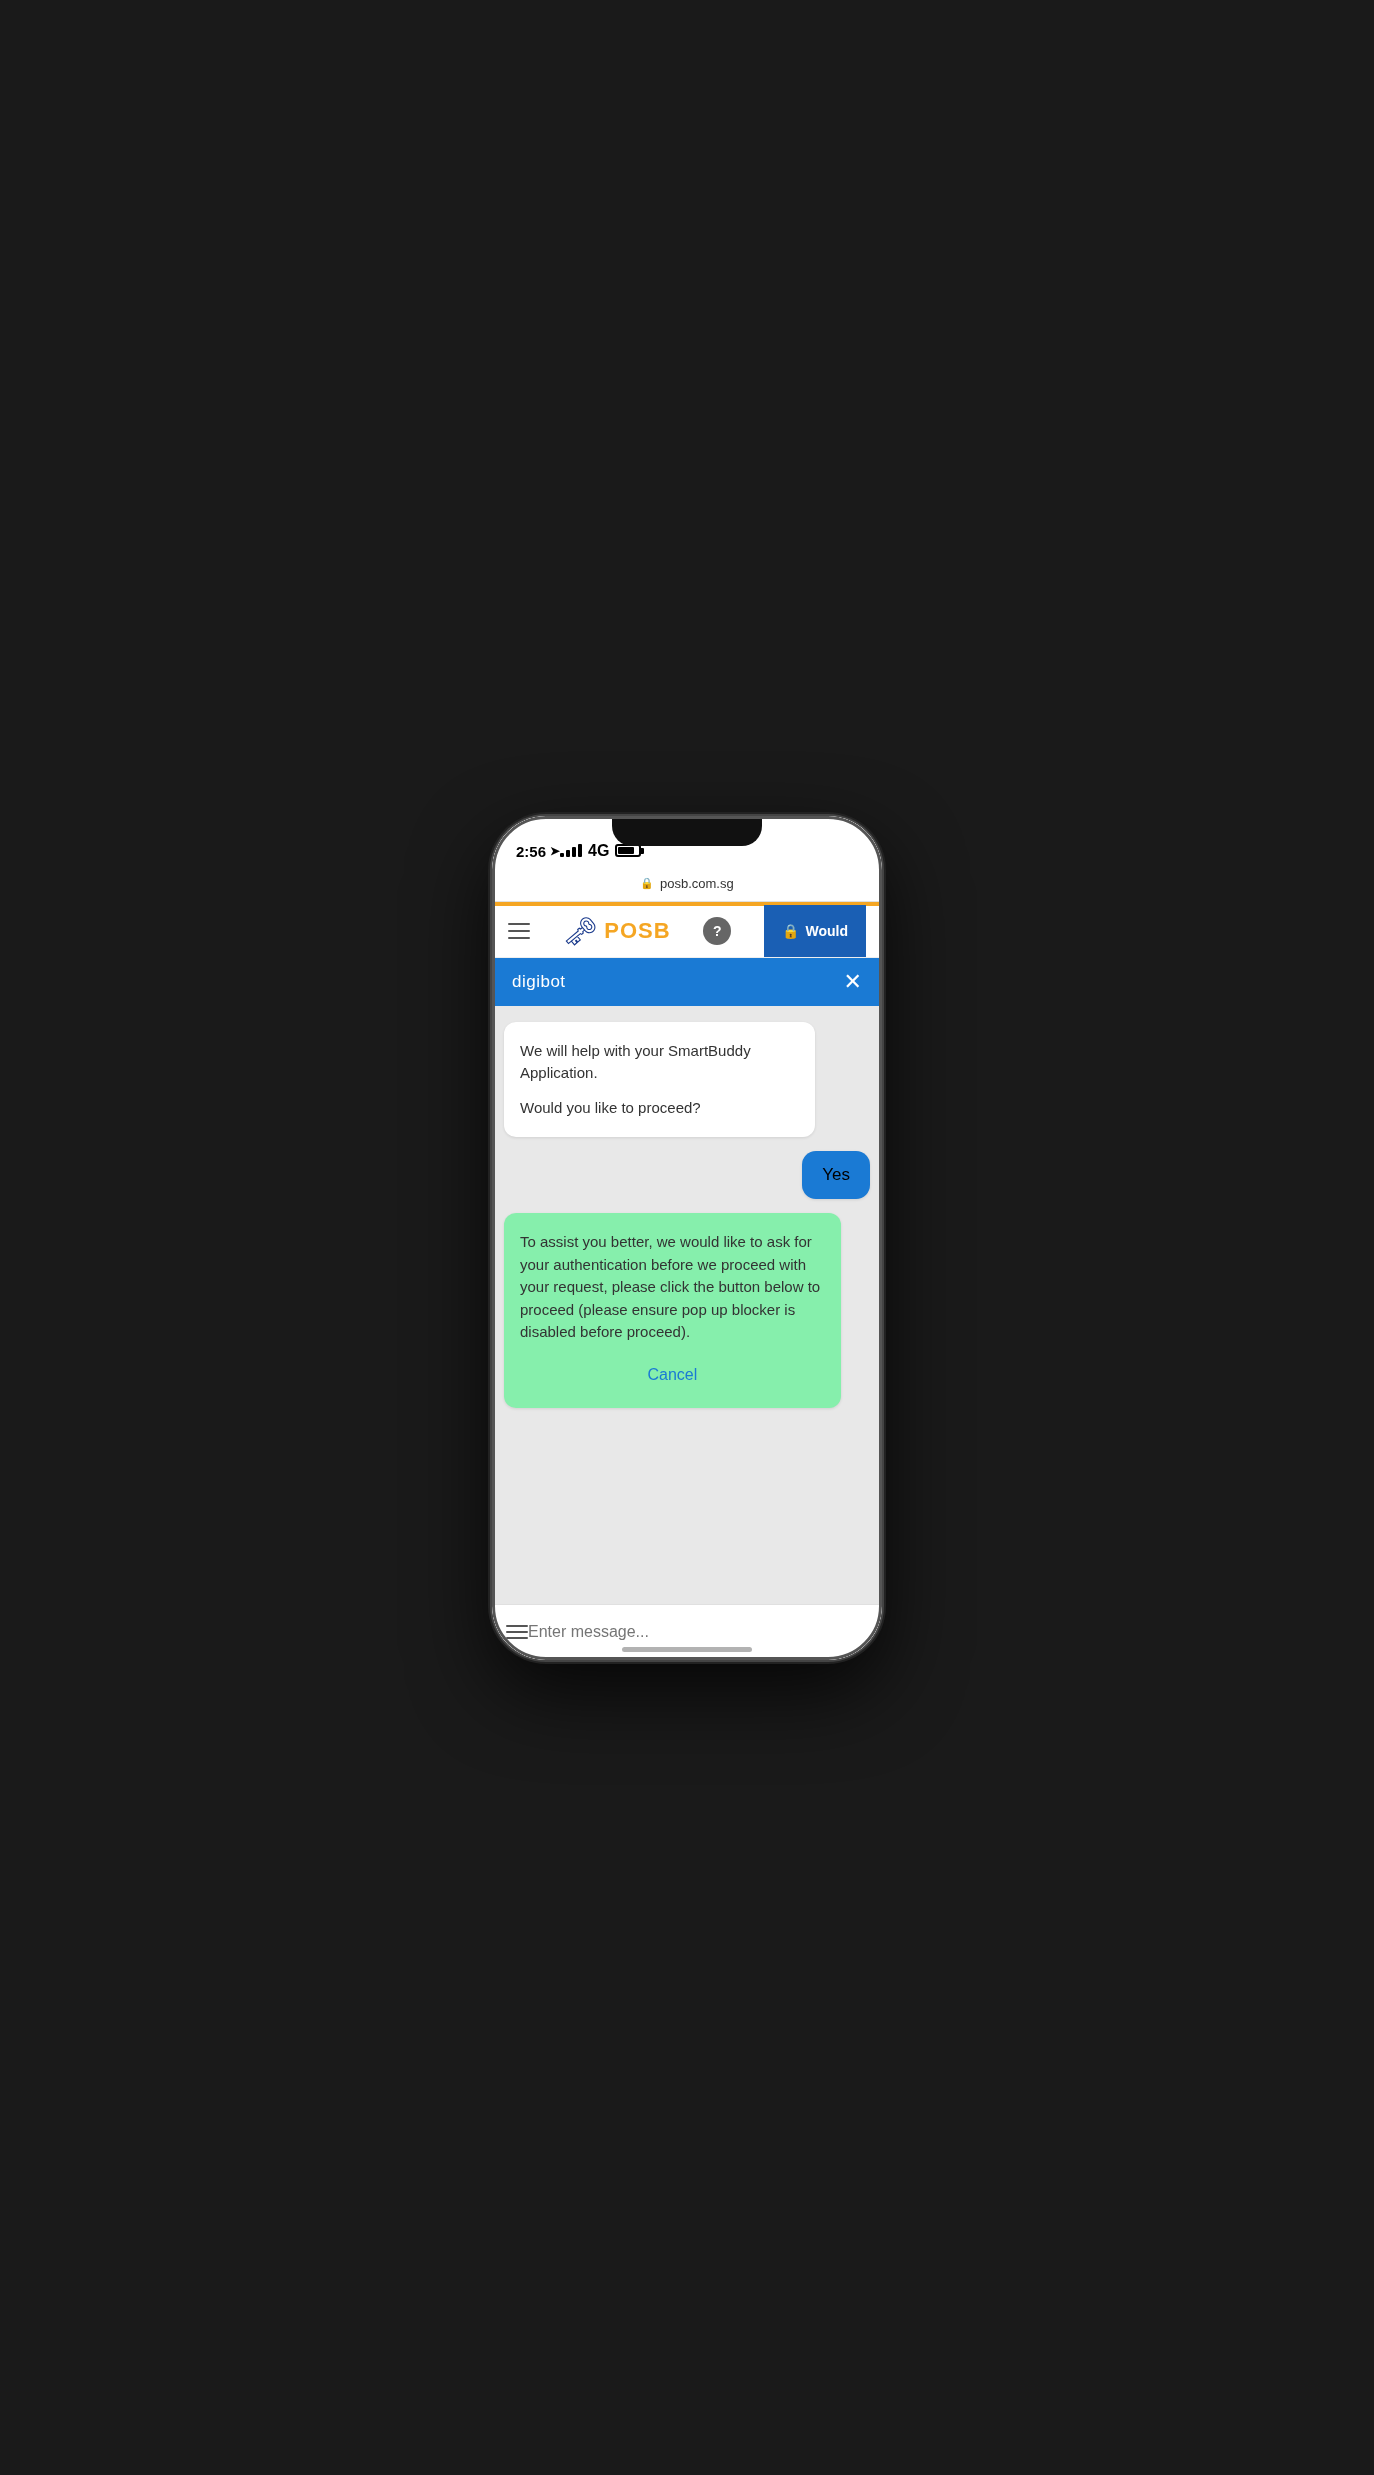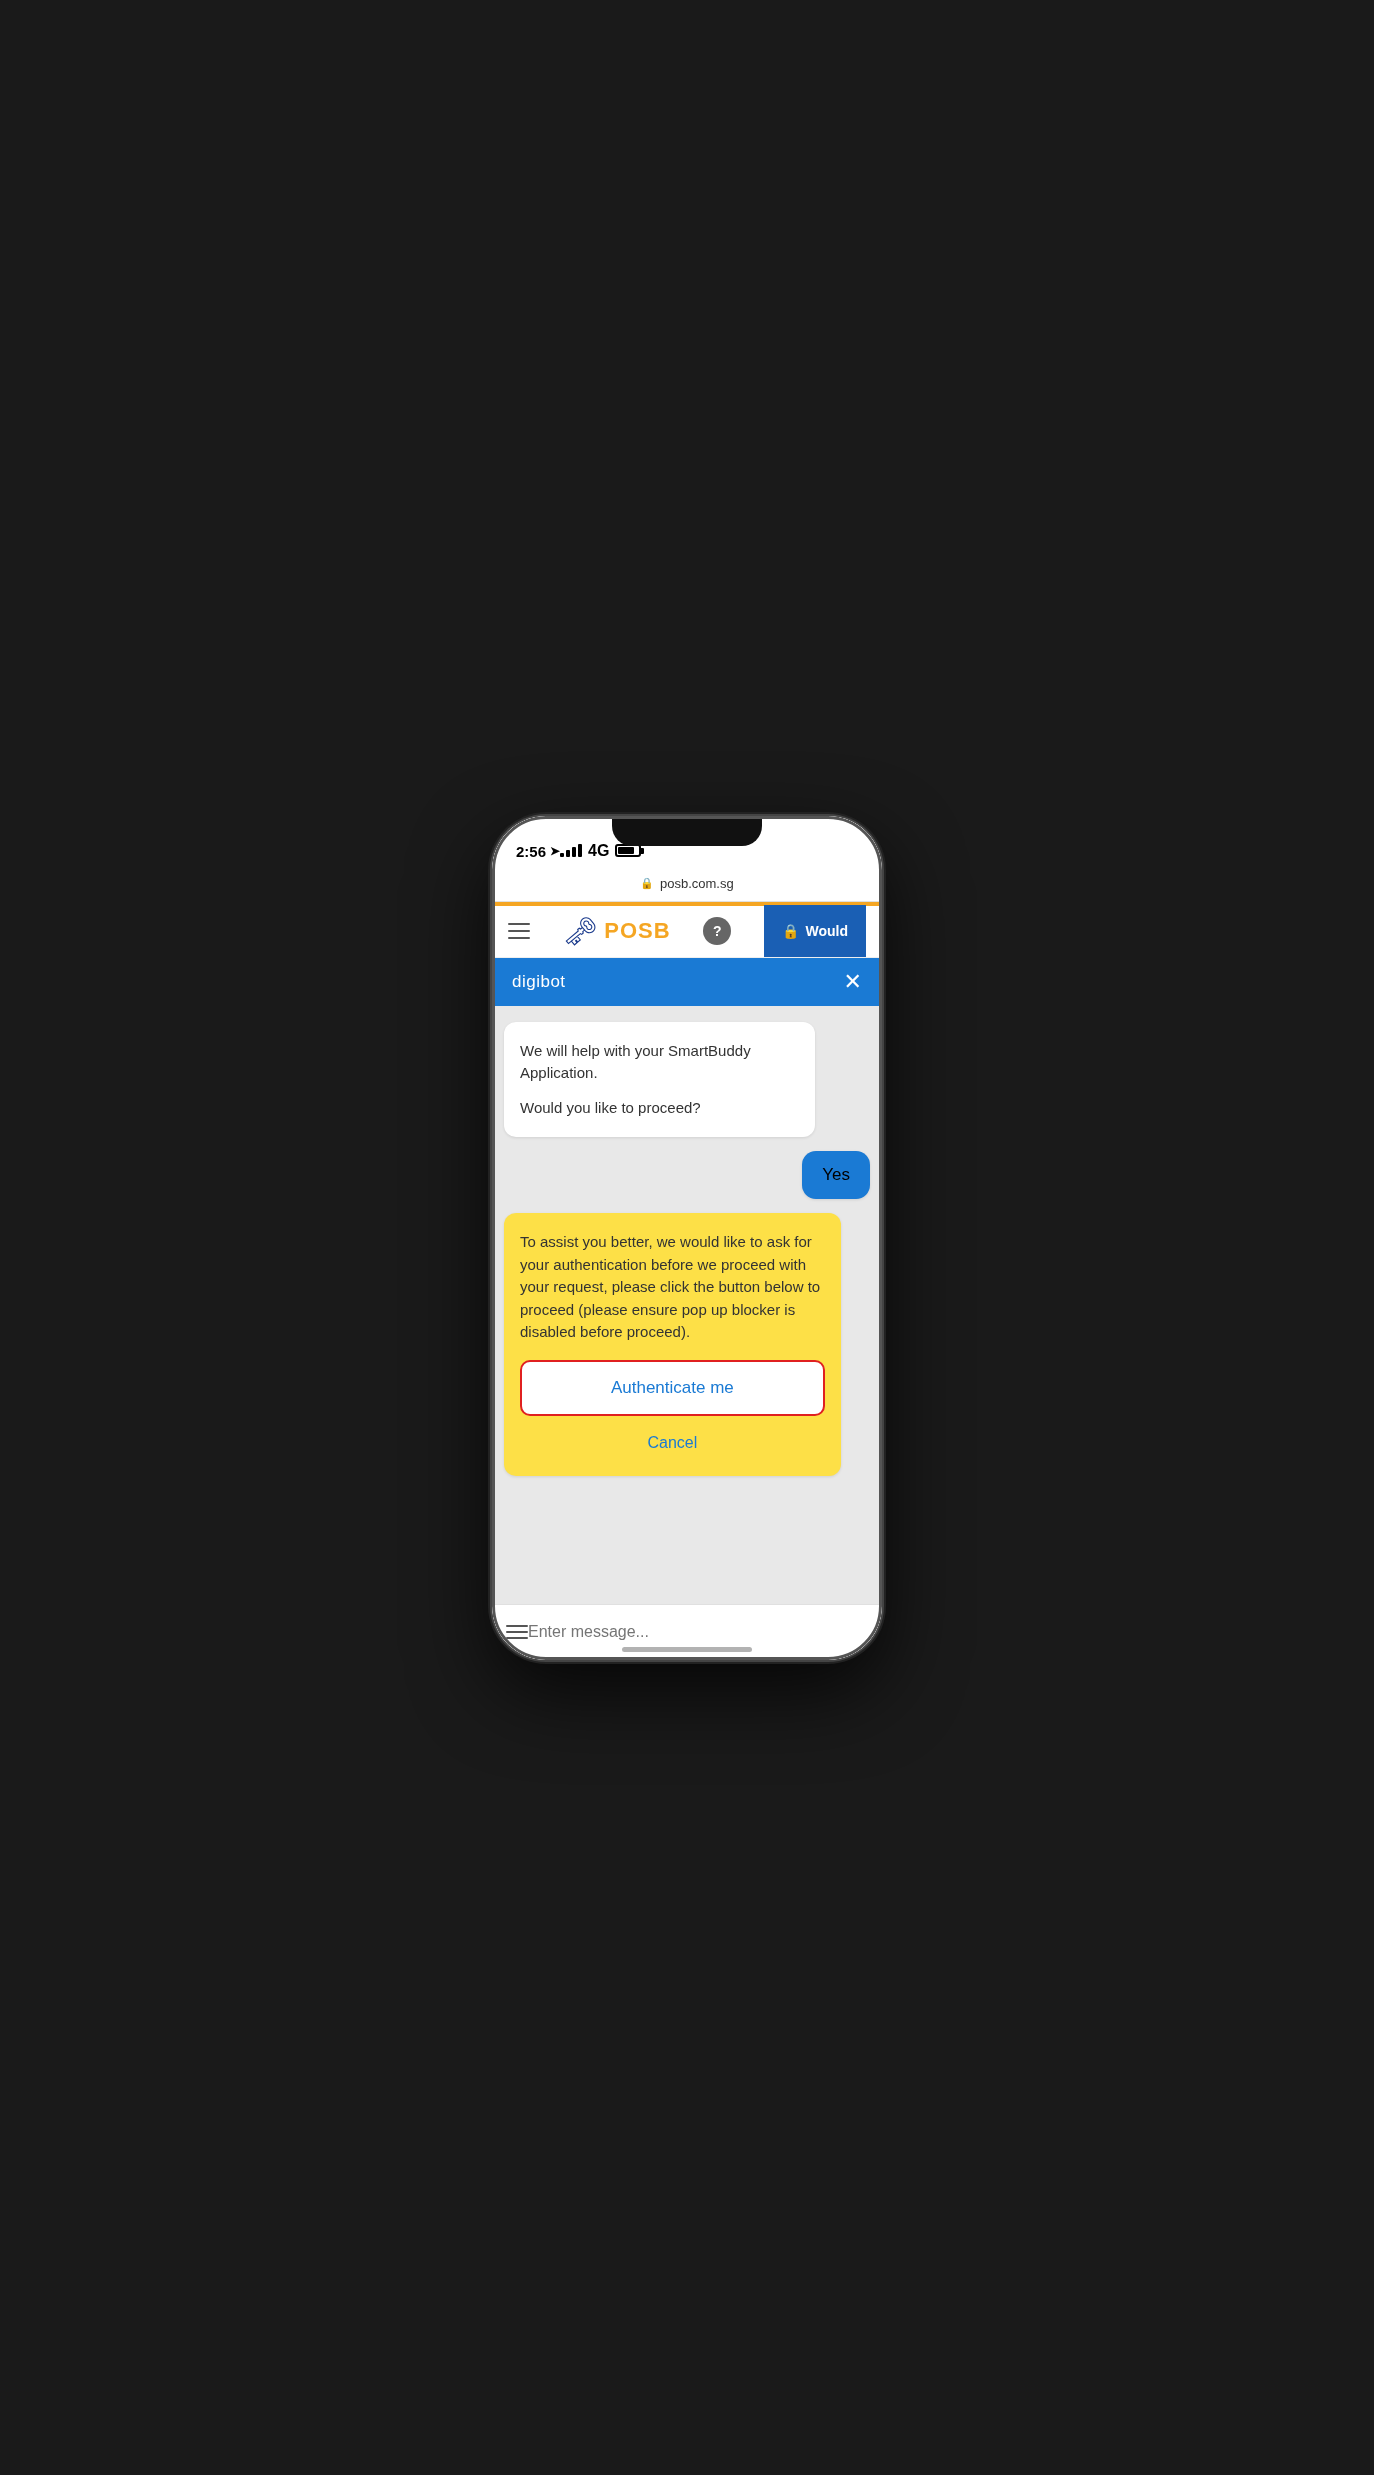--- a/index.html
+++ b/index.html
@@ -303,21 +303,21 @@
     }
 
     .user-bubble span {
       color: #000000;
       font-size: 17px;
       font-weight: 500;
     }
 
     
     .auth-bubble {
-      background: #fde047;
+      background: #86efac;
       border-radius: 12px;
       padding: 18px 16px;
       max-width: 92%;
       align-self: flex-start;
       box-shadow: 0 1px 3px rgba(0,0,0,0.1);
     }
 
     .auth-bubble p {
       font-size: 15px;
       color: #333;
@@ -474,21 +474,20 @@
             <p>We will help with your SmartBuddy Application.</p>
             <p>Would you like to proceed?</p>
           </div>
 
           <div class="user-bubble">
             <span>Yes</span>
           </div>
 
           <div class="auth-bubble">
             <p>To assist you better, we would like to ask for your authentication before we proceed with your request, please click the button below to proceed (please ensure pop up blocker is disabled before proceed).</p>
-            <button class="authenticate-btn">Authenticate me</button>
             <button class="cancel-btn">Cancel</button>
           </div>
 
         </div>
 
         <div class="message-input-area">
           <div class="hamburger-input">
             <div class="menu-line"></div>
             <div class="menu-line"></div>
             <div class="menu-line"></div>

